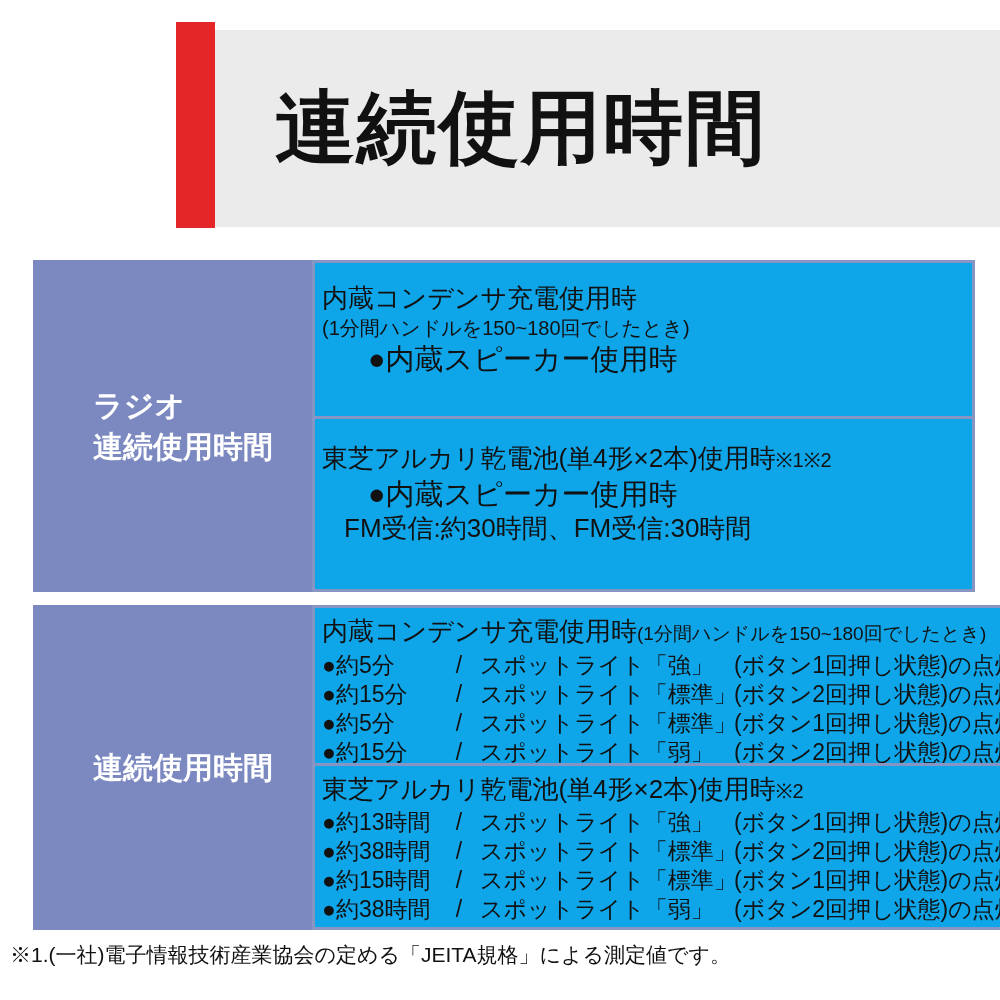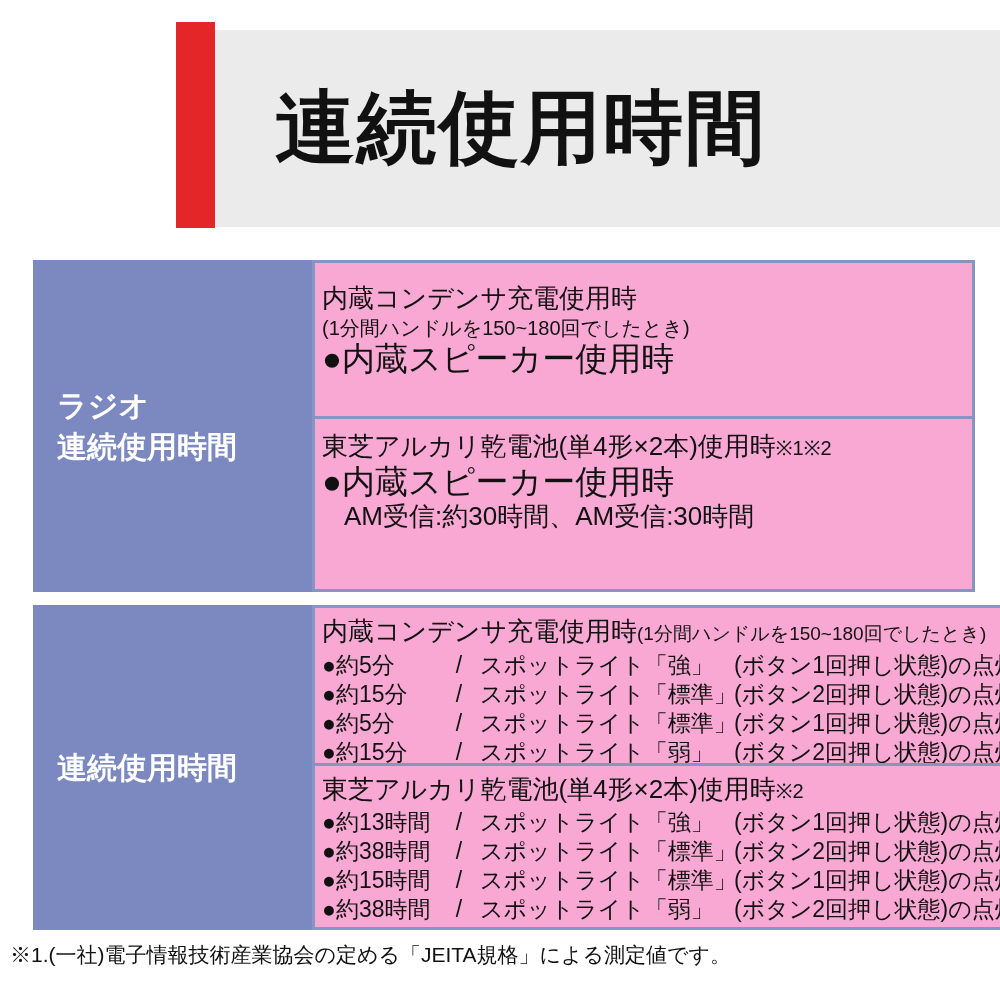--- a/index.html
+++ b/index.html
@@ -22,38 +22,38 @@
     font-size:80px;font-weight:900;letter-spacing:2px;color:#111111;
     white-space:nowrap;
   }
   
   .spec-table{position:absolute;left:33px;width:942px;display:flex;}
   .spec-table.radio{top:260px;height:332px;}
   .spec-table.led{top:605px;height:325px;}
   .th-cell{
     width:279px;flex:0 0 279px;background:#7b89c0;color:#ffffff;
     display:flex;flex-direction:column;justify-content:center;
-    box-sizing:border-box;padding-left:24px;
+    box-sizing:border-box;padding-left:60px;
     font-size:30px;font-weight:bold;line-height:41px;
   }
   .cells{
-    flex:1;background:#f9a8d4;border:3px solid #8795c4;
+    flex:1;background:#0ea5e9;border:3px solid #8795c4;
     display:flex;flex-direction:column;box-sizing:border-box;justify-content:space-between;
   }
   .cell{box-sizing:border-box;padding:0 8px 0 7px;overflow:hidden;}
   .cell.second{border-top:3px solid #8795c4;flex:1;}
   .cell.pad18{padding-top:18px;}
-  .cell.pad26{padding-top:10px;}
+  .cell.pad26{padding-top:22px;}
   .cell.pad8{padding-top:6px;}
   .radio .cell.first{height:153px;}
   .led .cell.first{height:155px;}
   
   .r-title{font-size:26px;line-height:34px;white-space:nowrap;}
   .r-sub{font-size:20px;line-height:27px;white-space:nowrap;}
-  .r-line{font-size:33px;line-height:34px;white-space:nowrap;}
+  .r-line{font-size:29px;line-height:34px;white-space:nowrap;margin-left:46px;}
   .r-detail{font-size:26px;line-height:34px;padding-left:22px;white-space:nowrap;}
   .note{font-size:20px;}
   
   .l-head{font-size:26px;line-height:34px;white-space:nowrap;}
   .l-sub{font-size:19px;}
   .led-line{display:flex;font-size:23px;line-height:29px;white-space:nowrap;}
   .li-dur{width:116px;flex:0 0 116px;}
   .li-slash{width:42px;flex:0 0 42px;text-align:center;}
   .li-mode{width:254px;flex:0 0 254px;}
   .li-cond{flex:1;}
@@ -76,21 +76,21 @@
   </div>
   <div class="cells">
     <div class="cell first pad18">
       <div class="r-title">内蔵コンデンサ充電使用時</div>
       <div class="r-sub">(1分間ハンドルを150~180回でしたとき)</div>
       <div class="r-line">●内蔵スピーカー使用時</div>
     </div>
     <div class="cell second pad26">
       <div class="r-title"><span>東芝アルカリ乾電池(単4形×2本)使用時</span><span class="note">※1※2</span></div>
       <div class="r-line">●内蔵スピーカー使用時</div>
-      <div class="r-detail">AM受信:約30時間、AM受信:30時間</div>
+      <div class="r-detail">FM受信:約30時間、FM受信:30時間</div>
     </div>
   </div>
 </div>
 
 <div class="spec-table led">
   <div class="th-cell">
     <div>連続使用時間</div>
   </div>
   <div class="cells">
     <div class="cell first pad8">

